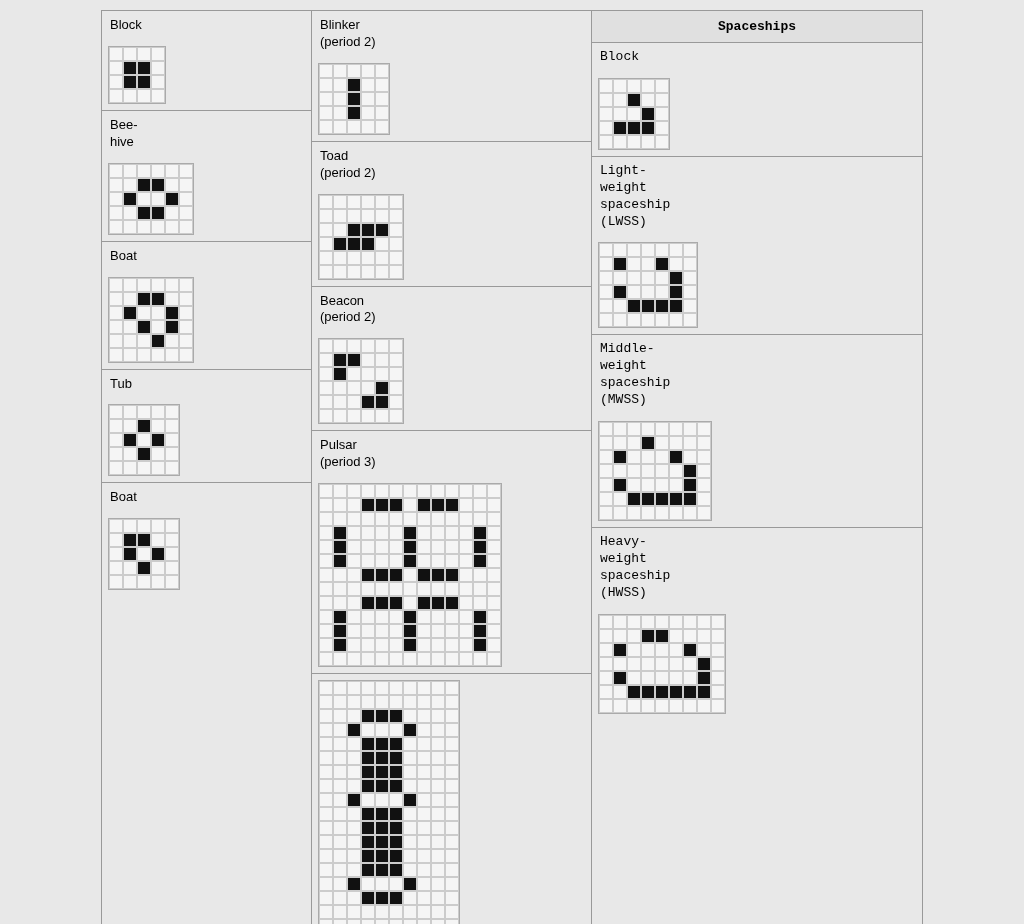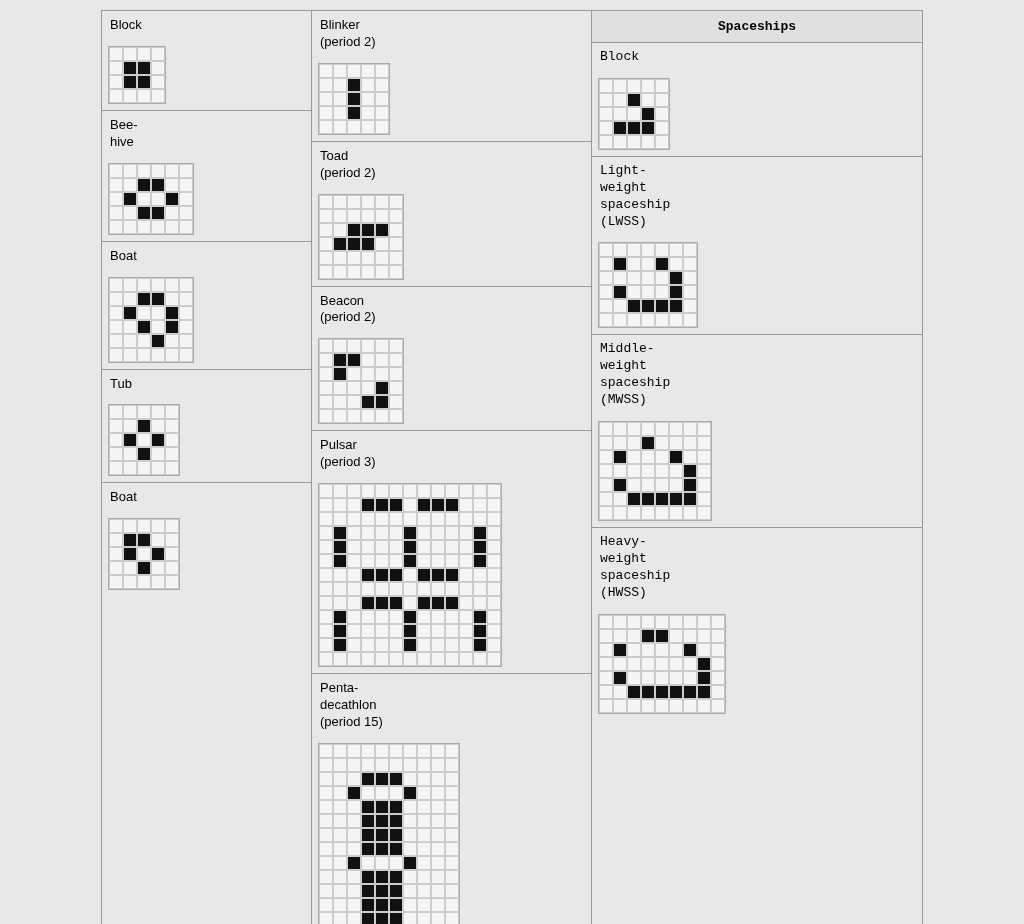--- a/index.html
+++ b/index.html
@@ -541,21 +541,20 @@
             <div class="cell"></div>
             <div class="cell"></div>
             <div class="cell"></div>
             <div class="cell"></div>
             <div class="cell"></div>
           </div>
       </div>
     </div>
 
     <div class="pattern-row">
-      <div class="pattern-label">Penta-<br>decathlon<br>(period 15)</div>
       <div class="pattern-grid-container">
         <div class="grid" id="grid-pentadecathlon" style="grid-template-columns:repeat(10,14px);grid-template-rows:repeat(18,14px);">
             <div class="cell"></div>
             <div class="cell"></div>
             <div class="cell"></div>
             <div class="cell"></div>
             <div class="cell"></div>
             <div class="cell"></div>
             <div class="cell"></div>
             <div class="cell"></div>

